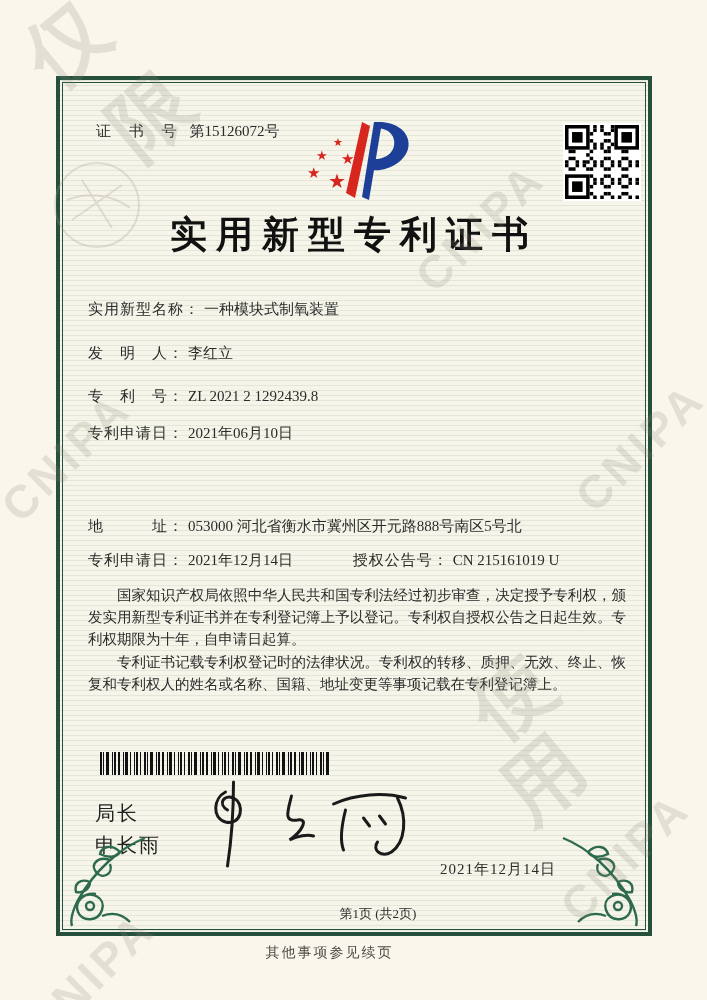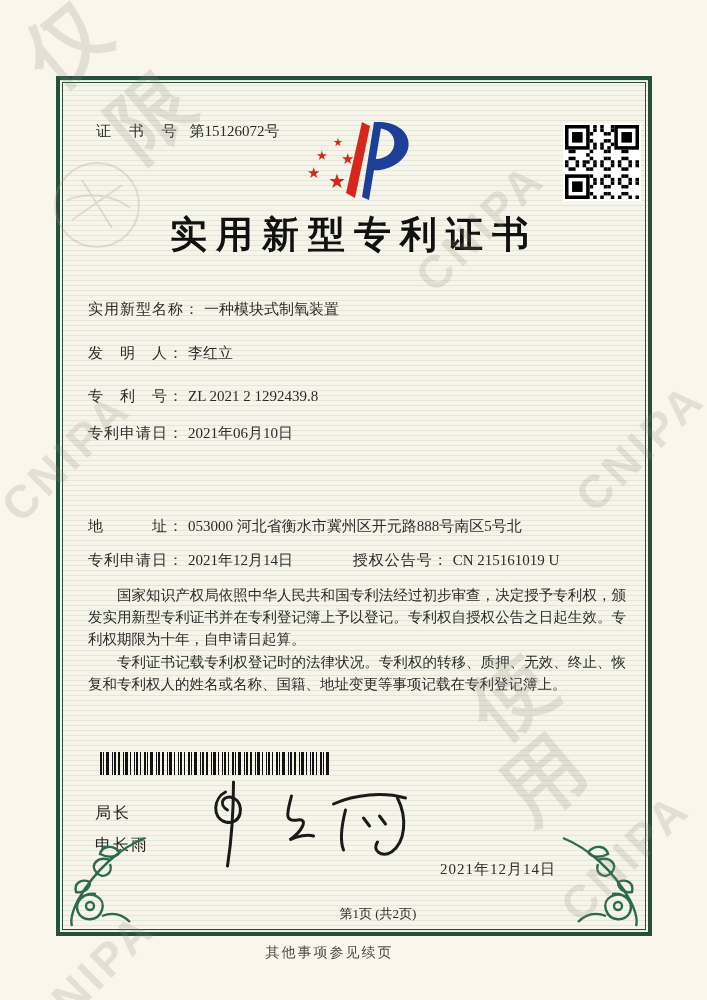--- a/index.html
+++ b/index.html
@@ -54,21 +54,21 @@
 
   
   .body-text {
     position:absolute; left:88px; top:584px; width:538px;
     font-size:14.5px; line-height:22px; color:#2b2b2b; text-align:justify;
   }
   .body-text p { margin:0 0 1px 0; text-indent:2em; }
 
   
   .barcode { position:absolute; left:100px; top:752px; width:236px; height:23px; }
-  .sig-block { position:absolute; left:95px; top:797px; font-size:16px; color:#222; line-height:32px; letter-spacing:2px; }
+  .sig-block { position:absolute; left:95px; top:797px; font-size:20px; color:#222; line-height:32px; letter-spacing:2px; }
   .sig-script { position:absolute; left:185px; top:778px; width:245px; height:90px; }
   .date { position:absolute; left:440px; top:860px; font-size:15px; color:#2b2b2b; letter-spacing:1px; }
   .page-no { position:absolute; left:56px; top:905px; width:644px; text-align:center; font-size:13px; color:#2b2b2b; }
   .footer-note { position:absolute; left:0; top:944px; width:659px; text-align:center; font-size:14px; color:#4a4a44; letter-spacing:2px; }
 
   
   .corner { position:absolute; width:100px; height:100px; z-index:4; }
   .corner-bl { left:50px; top:830px; }
   .corner-br { left:558px; top:830px; transform:scaleX(-1); }
 </style>

